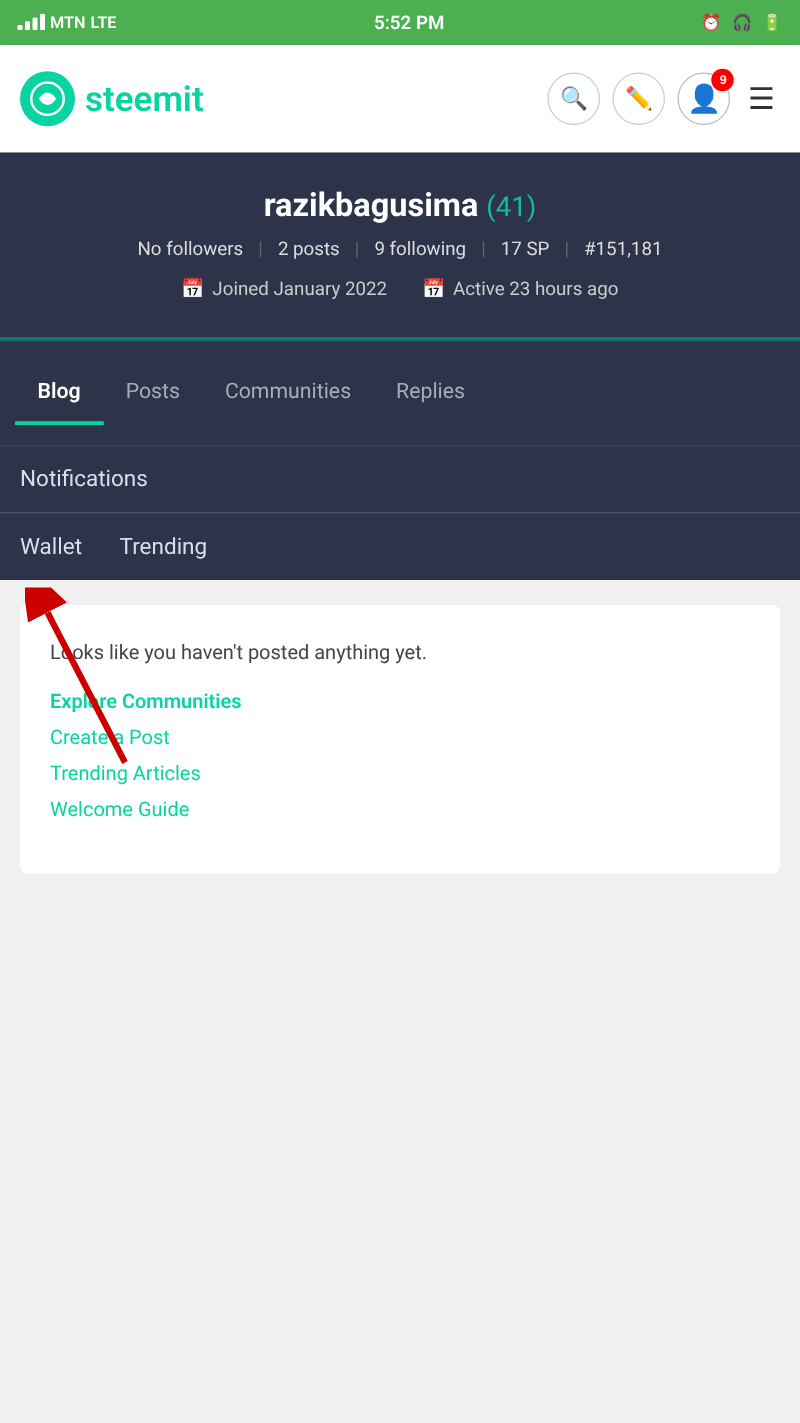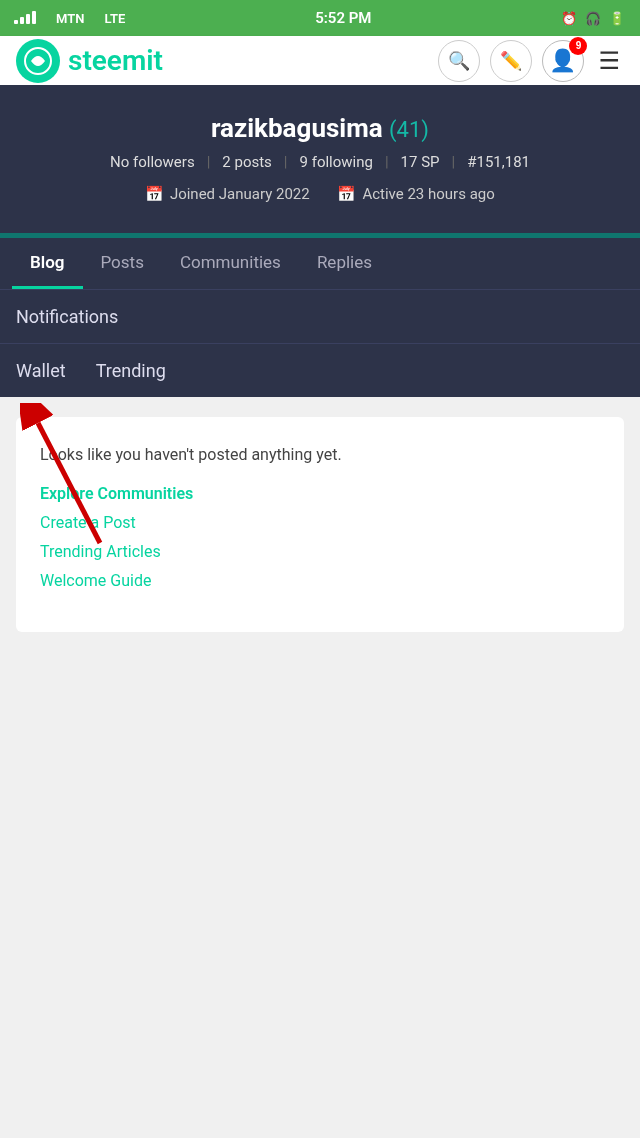--- a/index.html
+++ b/index.html
@@ -11,33 +11,33 @@
       background: #4caf50;
       color: white;
       display: flex;
       justify-content: space-between;
       align-items: center;
       padding: 6px 14px;
       height: 36px;
       font-size: 13px;
       font-weight: 600;
     }
-    .status-left { display: flex; align-items: flex-start; gap: 20px; }
+    .status-left { display: flex; align-items: flex-start; gap: 4px; }
     .status-right { display: flex; align-items: center; gap: 8px; }
     .signal-bars { display: flex; align-items: flex-end; gap: 2px; }
     .signal-bar { background: white; width: 4px; border-radius: 1px; }
 
     
     .top-nav {
       background: white;
       display: flex;
       align-items: center;
       justify-content: space-between;
       padding: 10px 16px;
-      height: 49px;
+      height: 86px;
       box-shadow: 0 1px 3px rgba(0,0,0,0.1);
     }
     .logo-area { display: flex; align-items: center; gap: 8px; }
     .logo-icon {
       width: 44px; height: 44px;
       background: #07d4a0;
       border-radius: 50%;
       display: flex; align-items: center; justify-content: center;
       color: white; font-size: 22px; font-weight: bold;
     }
@@ -99,22 +99,22 @@
       color: #ccc;
     }
     .profile-dates .date-item { display: flex; align-items: center; gap: 6px; }
     .calendar-icon { font-size: 15px; }
 
     
     .tabs-bar {
       background: #2d3349;
       display: flex;
       align-items: center;
-      border-top: 5px solid #0f766e;
-      padding: 0 12px;
+      border-top: 3px solid #0f766e;
+      padding: 16px 12px;
     }
     .tab-item {
       padding: 14px 18px;
       font-size: 17px;
       color: #aab;
       cursor: pointer;
       border-bottom: 3px solid transparent;
     }
     .tab-item.active {
       color: white;

